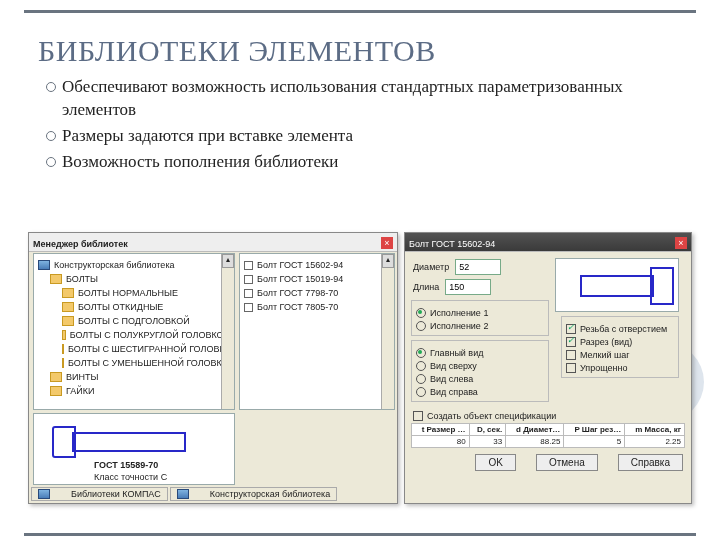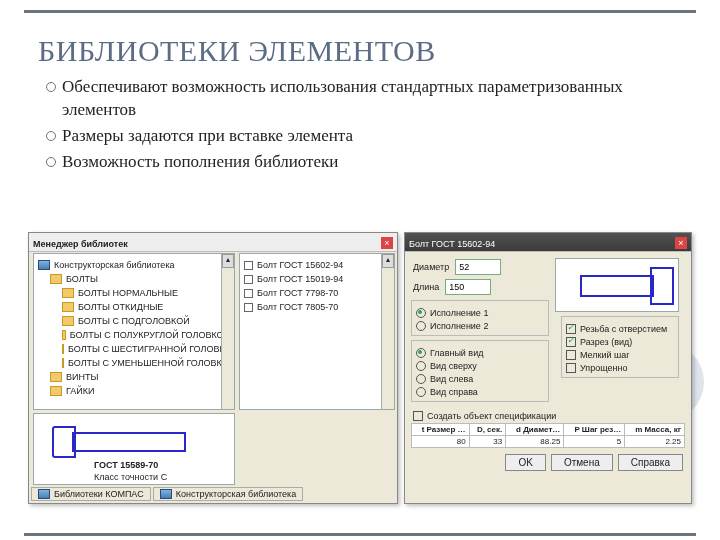--- a/index.html
+++ b/index.html
@@ -21,34 +21,34 @@
 .tline{display:flex;align-items:center;gap:4px;height:14px;white-space:nowrap}
 .fold{width:10px;height:8px;background:#f3c96b;border:1px solid #c99a22}
 .dot{width:7px;height:7px;border:1px solid #666}
 .indent1{margin-left:12px}.indent2{margin-left:24px}
 .list{padding:4px}
 .litem{display:flex;align-items:center;gap:4px;height:14px}
 .preview{position:absolute;background:#fff;border:1px solid #9aa}
 .bolt{position:absolute;border:2px solid #2828c8}
 .lbl{position:absolute;font-size:9px}
 .tabs{position:absolute;bottom:2px;left:2px;display:flex;gap:2px;font-size:9px}
-.tab{background:#ece9d8;border:1px solid #aaa;padding:1px 6px;display:flex;align-items:center;gap:4px;cursor:pointer}
+.tab{background:#ece9d8;border:1px solid #aaa;padding:1px 6px;display:flex;align-items:center;gap:21px;cursor:pointer}
 .book{width:10px;height:8px;background:linear-gradient(#7fb3e0,#4a7db8);border:1px solid #2a4a7a}
 .scrollbar{position:absolute;right:0;top:0;bottom:0;width:12px;background:#ece9d8;border-left:1px solid #aaa}
 .scrollbtn{height:12px;background:#ddd;border:1px solid #999;text-align:center;line-height:10px;font-size:8px;cursor:pointer}
 .dlg{background:#ece9d8}
 .frow{display:flex;align-items:center;height:18px;gap:6px;margin:2px 8px}
 .inp{border:1px solid #7a8;background:#fff;padding:1px 3px;width:38px;height:12px;font-size:9px}
 .group{border:1px solid #bbb;margin:4px 6px;padding:4px;position:relative;background:#ece9d8}
 .radio,.check{display:flex;align-items:flex-end;gap:4px;height:13px}
 .radio i{width:8px;height:8px;border:1px solid #555;border-radius:50%;display:inline-block;position:relative}
 .radio.on i:after{content:"";position:absolute;top:1px;left:1px;width:4px;height:4px;background:#2a5;border-radius:50%}
 .check i{width:8px;height:8px;border:1px solid #555;display:inline-block;position:relative}
 .check.on i:after{content:"✓";position:absolute;top:-3px;left:0;font-size:9px;color:#1a6}
-.btnrow{display:flex;justify-content:flex-end;gap:5px;padding:4px 8px}
+.btnrow{display:flex;justify-content:flex-end;gap:20px;padding:4px 8px}
 .btn{border:1px solid #888;background:#eee;padding:2px 12px;font-size:10px;cursor:pointer}
 .tbl{width:100%;border-collapse:collapse;font-size:8px;background:#fff}
 .tbl th,.tbl td{border:1px solid #bbb;padding:1px 3px;text-align:right}
 .circle{position:absolute;right:-12px;bottom:90px;width:80px;height:80px;border-radius:50%;background:#d6dee8;opacity:.8}
 </style>
 </head>
 <body>
 
 <div class="slide">
 <h1 class="htitle">БИБЛИОТЕКИ ЭЛЕМЕНТОВ</h1>

